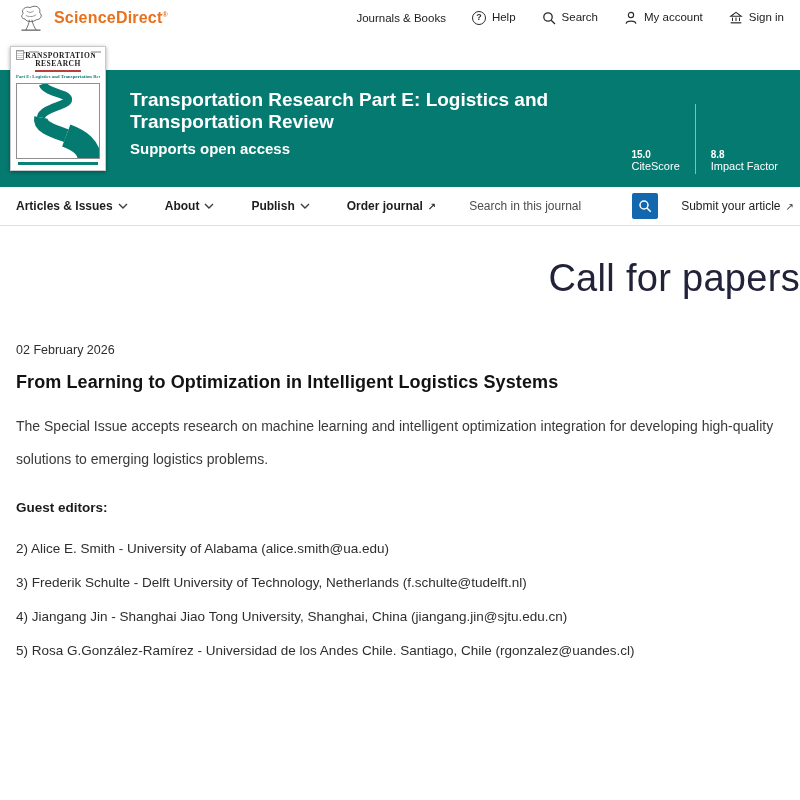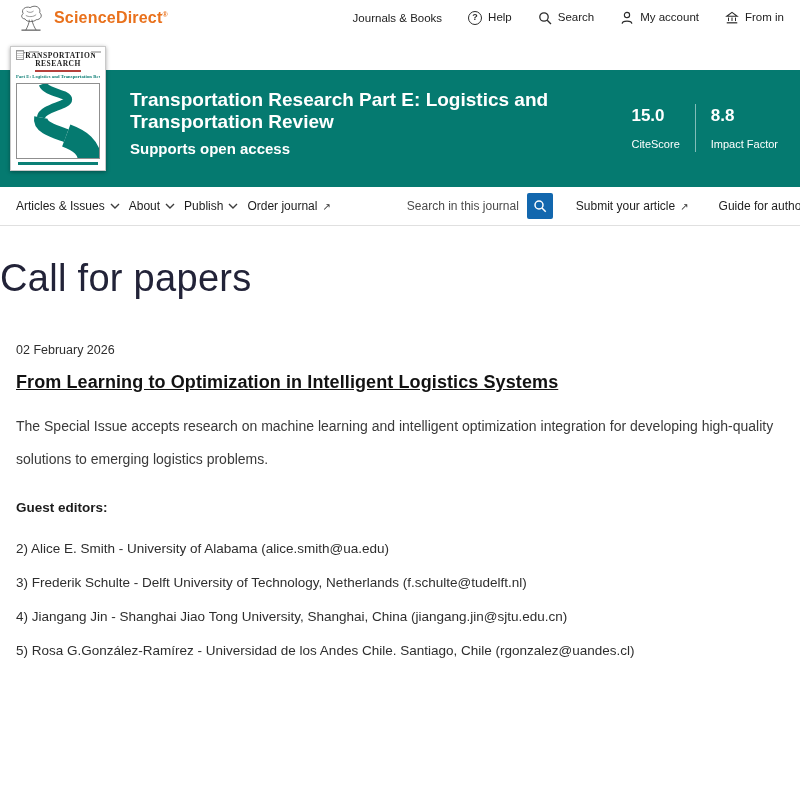--- a/index.html
+++ b/index.html
@@ -24,42 +24,42 @@
   .cover-t1 { font-size:7.5px; font-weight:700; letter-spacing:.5px; line-height:8px; }
   .cover-red { width:46px; height:2px; background:#b5403c; margin:2px auto 2px; }
   .cover-part { font-size:4.6px; font-weight:700; color:#057a70; letter-spacing:.1px; line-height:6px; white-space:nowrap; overflow:hidden; }
   .cover-art { margin-top:3px; border:1px solid #8f8f8f; height:76px; overflow:hidden; }
   .cover-bottomline { margin:3px auto 0; width:80px; height:2.5px; background:#0a8076; }
   .banner-text { margin-left:130px; padding-top:19px; color:#ffffff; }
   .banner-title { font-size:19px; font-weight:600; line-height:22px; max-width:555px; }
   .banner-oa { margin-top:7px; font-size:15px; font-weight:700; }
   .metrics { position:absolute; right:22px; top:34px; display:flex; align-items:stretch; gap:15px; color:#fff; }
   .metric { display:flex; flex-direction:column; justify-content:space-between; min-height:48px; padding:2px 0; }
-  .metric-value { font-size:17px; font-weight:700; }
+  .metric-value { font-size:10px; font-weight:700;margin-top:43px; }
   .metric-label { font-size:11px; }
   .metric-div { width:1px; background:rgba(255,255,255,.5); }
 
   
   .jnav { height:39px; display:flex; align-items:stretch; border-bottom:1px solid #e0e0e0; font-size:12px; color:#1d1d1d; }
-  .jnav-left { display:flex; align-items:center; gap:9px; padding:0 20px 0 16px; }
+  .jnav-left { display:flex; align-items:center; gap:37px; padding:0 20px 0 16px;font-weight:bold; }
   .jnav-item { display:flex; align-items:center; gap:5px; cursor:pointer; white-space:nowrap; }
   .jdiv { width:1px; background:#dedede; }
   .jsearch { flex:1; display:flex; align-items:center; padding:0 8px 0 13px; gap:8px; }
-  .jsearch input { flex:1; border:none; outline:none; font-size:12px; color:#333; font-family:inherit;text-align:right; }
+  .jsearch input { flex:1; border:none; outline:none; font-size:12px; color:#333; font-family:inherit; }
   .jsearch input::placeholder { color:#4c4c4c; }
   .sbtn { width:26px; height:26px; background:#1267ae; border:none; border-radius:2px; display:flex; align-items:center; justify-content:center; cursor:pointer; flex:0 0 auto; }
   .jlink { display:flex; align-items:center; gap:5px; padding:0 15px; cursor:pointer; white-space:nowrap; }
   .ext { font-size:10px; color:#2b2b2b; }
   .jnav-tail { width:21px; }
 
   
-  .page-title { text-align:left; margin-top:31px; font-size:38px; font-weight:400; color:#222338; letter-spacing:.3px; }
+  .page-title { text-align:right; margin-top:31px; font-size:38px; font-weight:400; color:#222338; letter-spacing:.3px; }
   .article { padding:0 16px; margin-top:43px; }
   .a-date { font-size:12.5px; color:#2e2e2e; margin-bottom:15px; }
-  .a-head { font-size:18px; font-weight:700; color:#121212; margin-bottom:17px; letter-spacing:.1px;text-decoration:underline; }
+  .a-head { font-size:18px; font-weight:700; color:#121212; margin-bottom:17px; letter-spacing:.1px; }
   .a-deadline { font-size:13px; margin-bottom:22px; }
   .a-deadline b { font-weight:700; }
   .a-body { font-size:14px; line-height:33px; color:#3a3a3a; max-width:776px; margin-bottom:24px; }
   .a-editors-label { font-size:13.5px; font-weight:700; margin-bottom:24px; color:#1c1c1c; }
   .a-editor { font-size:13.5px; line-height:20px; margin-bottom:14px; color:#2e2e2e; }
 </style>
 </head>
 <body>
 
 <header class="topbar">
@@ -98,21 +98,21 @@
       <span>My account</span>
     </span>
     <span class="topnav-item">
       <svg class="icon-svg" width="14" height="14" viewBox="0 0 16 16">
           <path d="M2,6 L8,1.5 L14,6 Z" fill="none" stroke="#2b2b2b" stroke-width="1.2"></path>
           <line x1="4" y1="7.5" x2="4" y2="11.5" stroke="#2b2b2b" stroke-width="1.2"></line>
           <line x1="8" y1="7.5" x2="8" y2="11.5" stroke="#2b2b2b" stroke-width="1.2"></line>
           <line x1="12" y1="7.5" x2="12" y2="11.5" stroke="#2b2b2b" stroke-width="1.2"></line>
           <line x1="2" y1="13.5" x2="14" y2="13.5" stroke="#2b2b2b" stroke-width="1.4"></line>
         </svg>
-      <span>From in</span>
+      <span>Sign in</span>
     </span>
   </nav>
 </header>
 
 <section class="banner">
   <div class="cover">
     <span class="cover-seal"></span>
     <span class="cover-corner" style="left:18px;"></span>
     <span class="cover-corner" style="right:4px;"></span>
     <div class="cover-mast">

